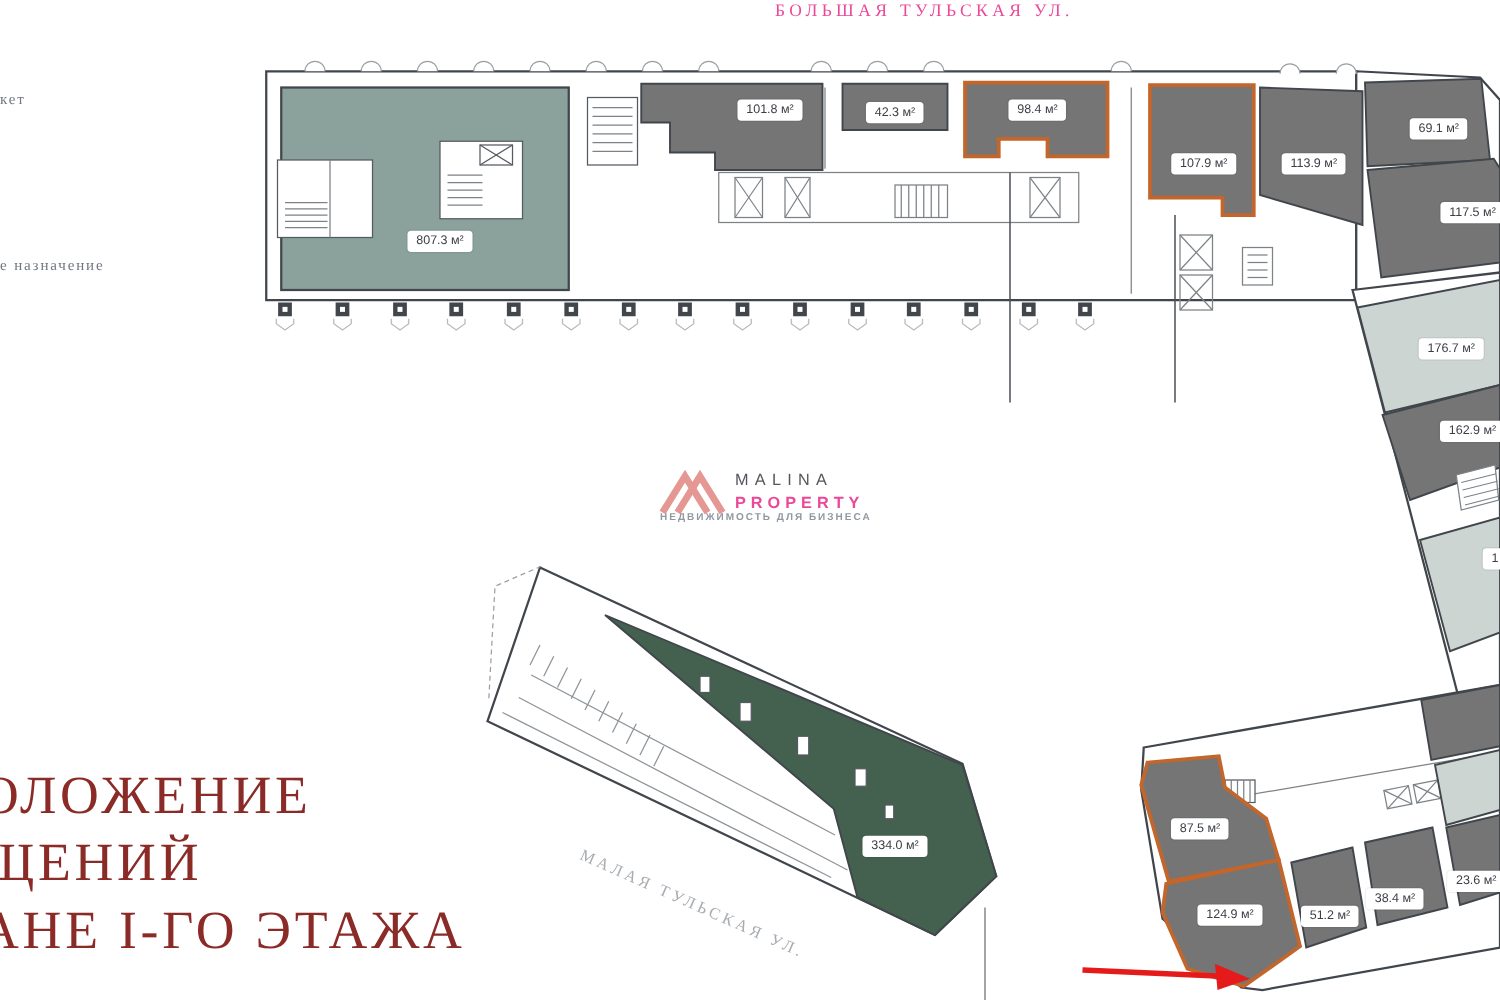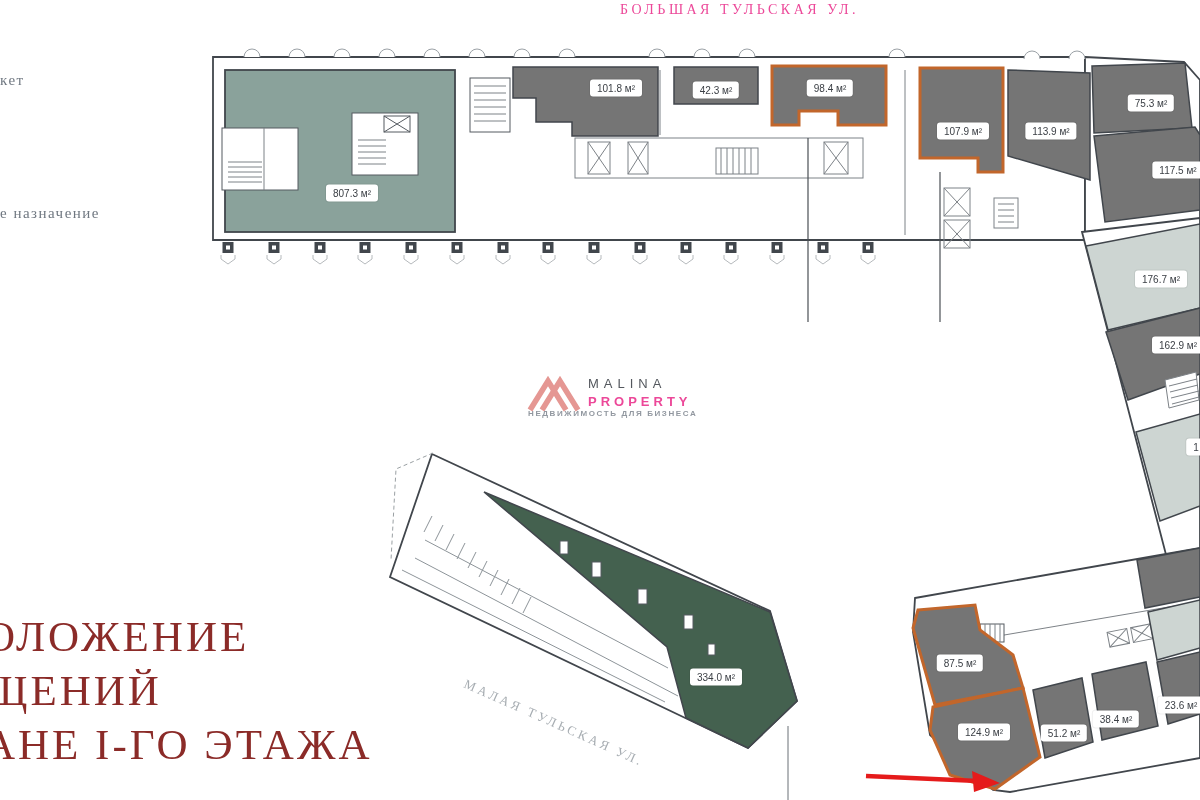--- a/index.html
+++ b/index.html
@@ -8,21 +8,21 @@
   .plan-svg{position:absolute;left:0;top:0;z-index:1;}
   .area-label{position:absolute;transform:translate(-50%,-50%);background:#ffffff;
       border-radius:3px;padding:2px 7px;font:10px/13px "Liberation Sans",sans-serif;
       color:#3c4046;white-space:nowrap;z-index:6;box-shadow:0 0 0 1px rgba(0,0,0,0.06);text-align:center;}
   .street-top{position:absolute;left:596px;top:2px;z-index:4;color:#ec4899;
       font-family:"Liberation Serif",serif;font-size:14px;letter-spacing:3.5px;margin-left:24px;}
   .street-diagonal{position:absolute;left:468px;top:676px;z-index:4;color:#a7adb2;
       font-family:"Liberation Serif",serif;font-size:13px;letter-spacing:3px;
       transform:rotate(24deg);transform-origin:0 0;white-space:nowrap;}
   .legend-item{position:absolute;left:0;z-index:4;color:#6f7780;
-      font-family:"Liberation Serif",serif;font-size:15px;letter-spacing:1.5px;white-space:nowrap;}
+      font-family:"Liberation Serif",serif;font-size:12px;letter-spacing:1.5px;white-space:nowrap;}
   .legend-item.one{top:72px;}
   .legend-item.two{top:205px;}
   .main-title{position:absolute;left:-16px;top:610px;z-index:4;color:#8b2b28;
       font-family:"Liberation Serif",serif;font-size:43px;line-height:54px;
       letter-spacing:3px;white-space:nowrap;}
   .logo-text1{position:absolute;left:588px;top:376px;z-index:4;color:#54585e;
       font-size:13px;font-weight:normal;letter-spacing:5px;white-space:nowrap;}
   .logo-text2{position:absolute;left:588px;top:394px;z-index:4;color:#ec4899;
       font-size:13px;font-weight:bold;letter-spacing:4px;white-space:nowrap;}
   .logo-tagline{position:absolute;left:528px;top:409px;z-index:4;color:#9298a0;
@@ -266,21 +266,21 @@
 <div class="logo-tagline">НЕДВИЖИМОСТЬ ДЛЯ БИЗНЕСА</div>
 
 <div class="street-diagonal">МАЛАЯ ТУЛЬСКАЯ УЛ.</div>
 
 <div class="area-label" style="left:352px;top:193px">807.3 м²</div>
 <div class="area-label" style="left:616px;top:88px">101.8 м²</div>
 <div class="area-label" style="left:716px;top:90px">42.3 м²</div>
 <div class="area-label" style="left:830px;top:88px">98.4 м²</div>
 <div class="area-label" style="left:963px;top:131px">107.9 м²</div>
 <div class="area-label" style="left:1051px;top:131px">113.9 м²</div>
-<div class="area-label" style="left:1151px;top:103px">75.3 м²</div>
+<div class="area-label" style="left:1151px;top:103px">69.1 м²</div>
 <div class="area-label" style="left:1178px;top:170px">117.5 м²</div>
 <div class="area-label" style="left:1161px;top:279px">176.7 м²</div>
 <div class="area-label" style="left:1178px;top:345px">162.9 м²</div>
 <div class="area-label" style="left:1196px;top:447px">1</div>
 <div class="area-label" style="left:716px;top:677px">334.0 м²</div>
 <div class="area-label" style="left:960px;top:663px">87.5 м²</div>
 <div class="area-label" style="left:984px;top:732px">124.9 м²</div>
 <div class="area-label" style="left:1064px;top:733px">51.2 м²</div>
 <div class="area-label" style="left:1116px;top:719px">38.4 м²</div>
 <div class="area-label" style="left:1181px;top:705px">23.6 м²</div>

